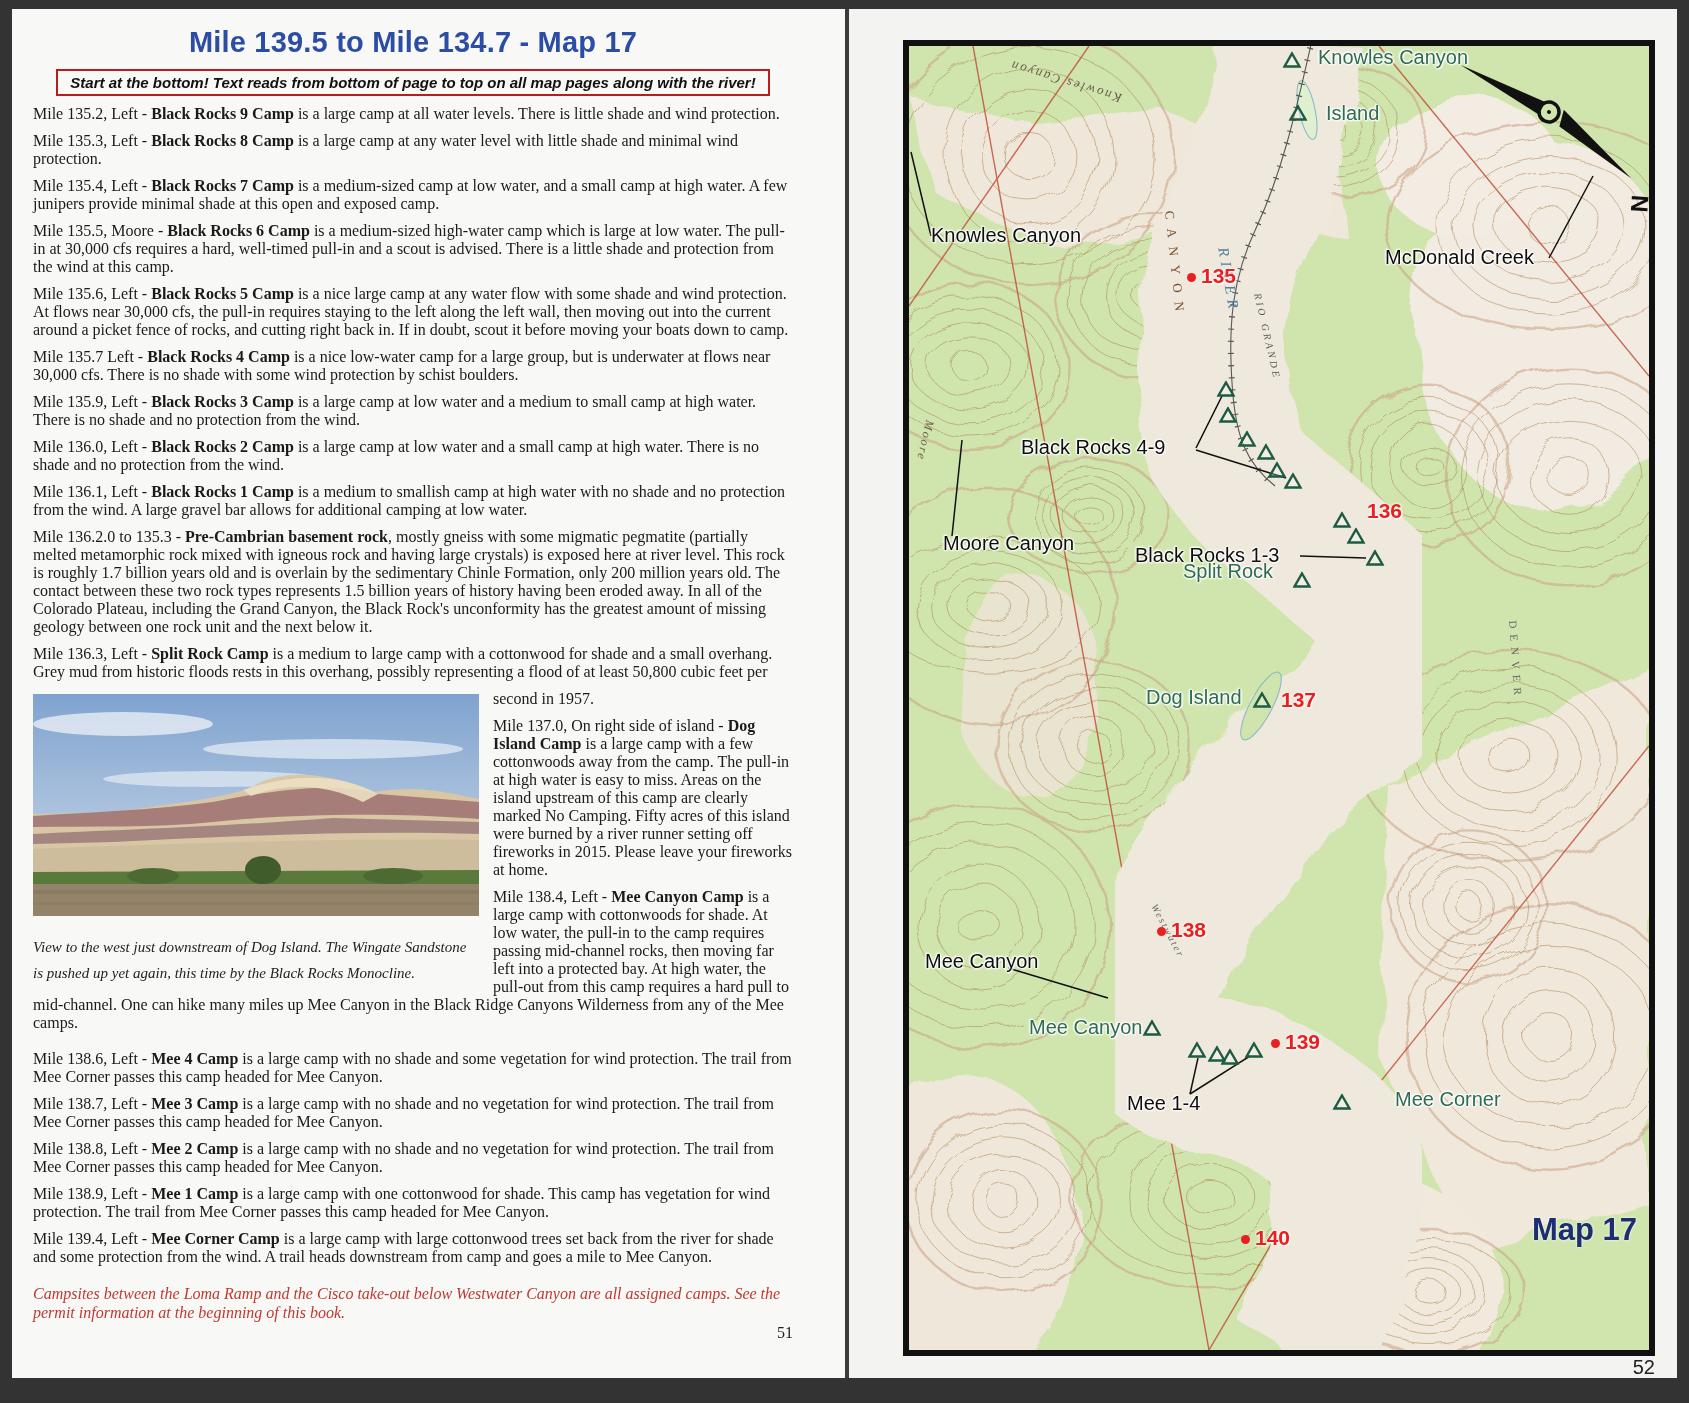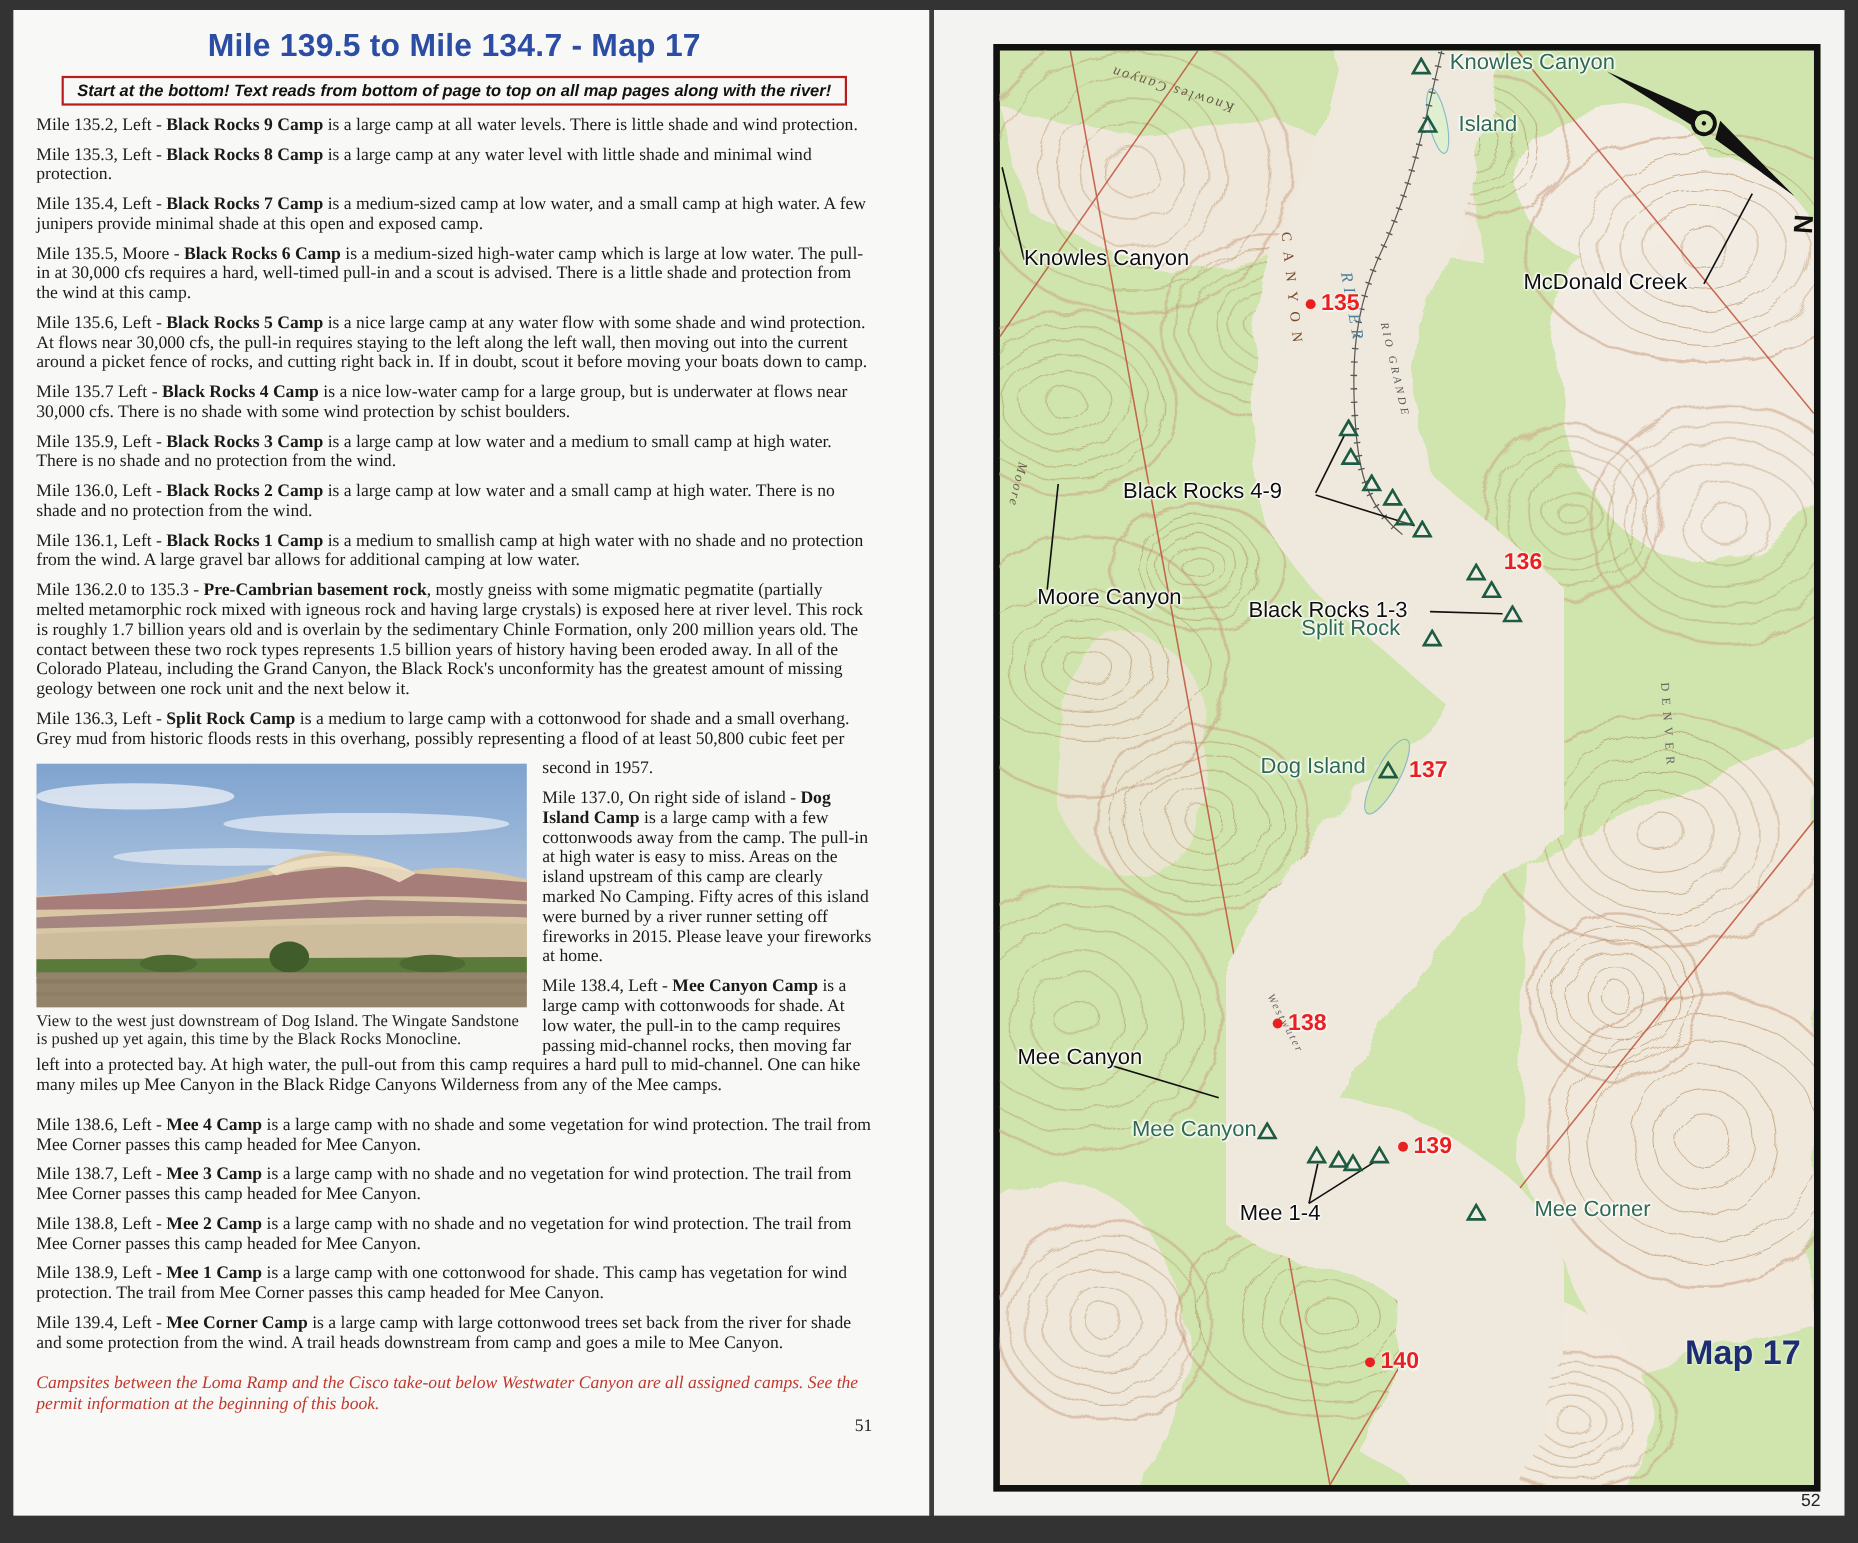--- a/index.html
+++ b/index.html
@@ -19,26 +19,26 @@
   .page-left{position:absolute;left:33px;top:22px;width:760px;z-index:10;}
   .page-title{margin:4px 0 10px 0;text-align:center;font-family:"Liberation Sans",sans-serif;
       font-size:29px;font-weight:bold;color:#2b4da3;letter-spacing:.2px;}
   .banner{width:fit-content;margin:0 auto 6px auto;border:2px solid #b91c1c;padding:3px 12px;
       font-family:"Liberation Sans",sans-serif;font-style:italic;font-weight:bold;font-size:15px;color:#111;}
   .body-par{margin:9px 0;font-size:16px;line-height:18px;}
   .body-par b{font-weight:bold;}
   .wrap-zone{overflow:visible;}
   .photo-float{float:left;width:446px;margin:4px 14px 4px 0;padding:0;}
   .photo-float svg{display:block;}
-  .photo-caption{margin-top:5px;font-size:15px;line-height:16px;color:#222;}
+  .photo-caption{margin-top:18px;font-style:italic;font-size:15px;line-height:26px;color:#222;}
   .clearfix{clear:both;}
   .note{margin:18px 0 2px 0;font-style:italic;font-size:16px;line-height:19px;color:#c0392e;}
   .pagenum-left{font-size:16px;color:#222;text-align:right;}
   .pagenum-right{position:absolute;left:1590px;top:1356px;width:65px;text-align:right;
-      font-size:16px;color:#222;z-index:20;font-family:"Liberation Sans",sans-serif;}
+      font-size:20px;color:#222;z-index:20;font-family:"Liberation Sans",sans-serif;}
 
   
   .map-wrap{position:absolute;left:903px;top:40px;width:740px;height:1304px;border:6px solid #111;
       background:#cfe5ad;z-index:10;overflow:hidden;}
   #map-base{position:absolute;left:0;top:0;}
   #map-overlay{position:absolute;left:0;top:0;width:728px;height:1304px;}
   .mlabel{position:absolute;font-family:"Liberation Sans",sans-serif;font-size:20px;white-space:nowrap;
       text-shadow:0 0 2px #fff,0 0 2px #fff,0 0 3px #fff,1px 1px 2px #fff,-1px -1px 2px #fff;z-index:6;}
   .mlabel.g{color:#2e6b52;}
   .mlabel.b{color:#0e0e0e;}

